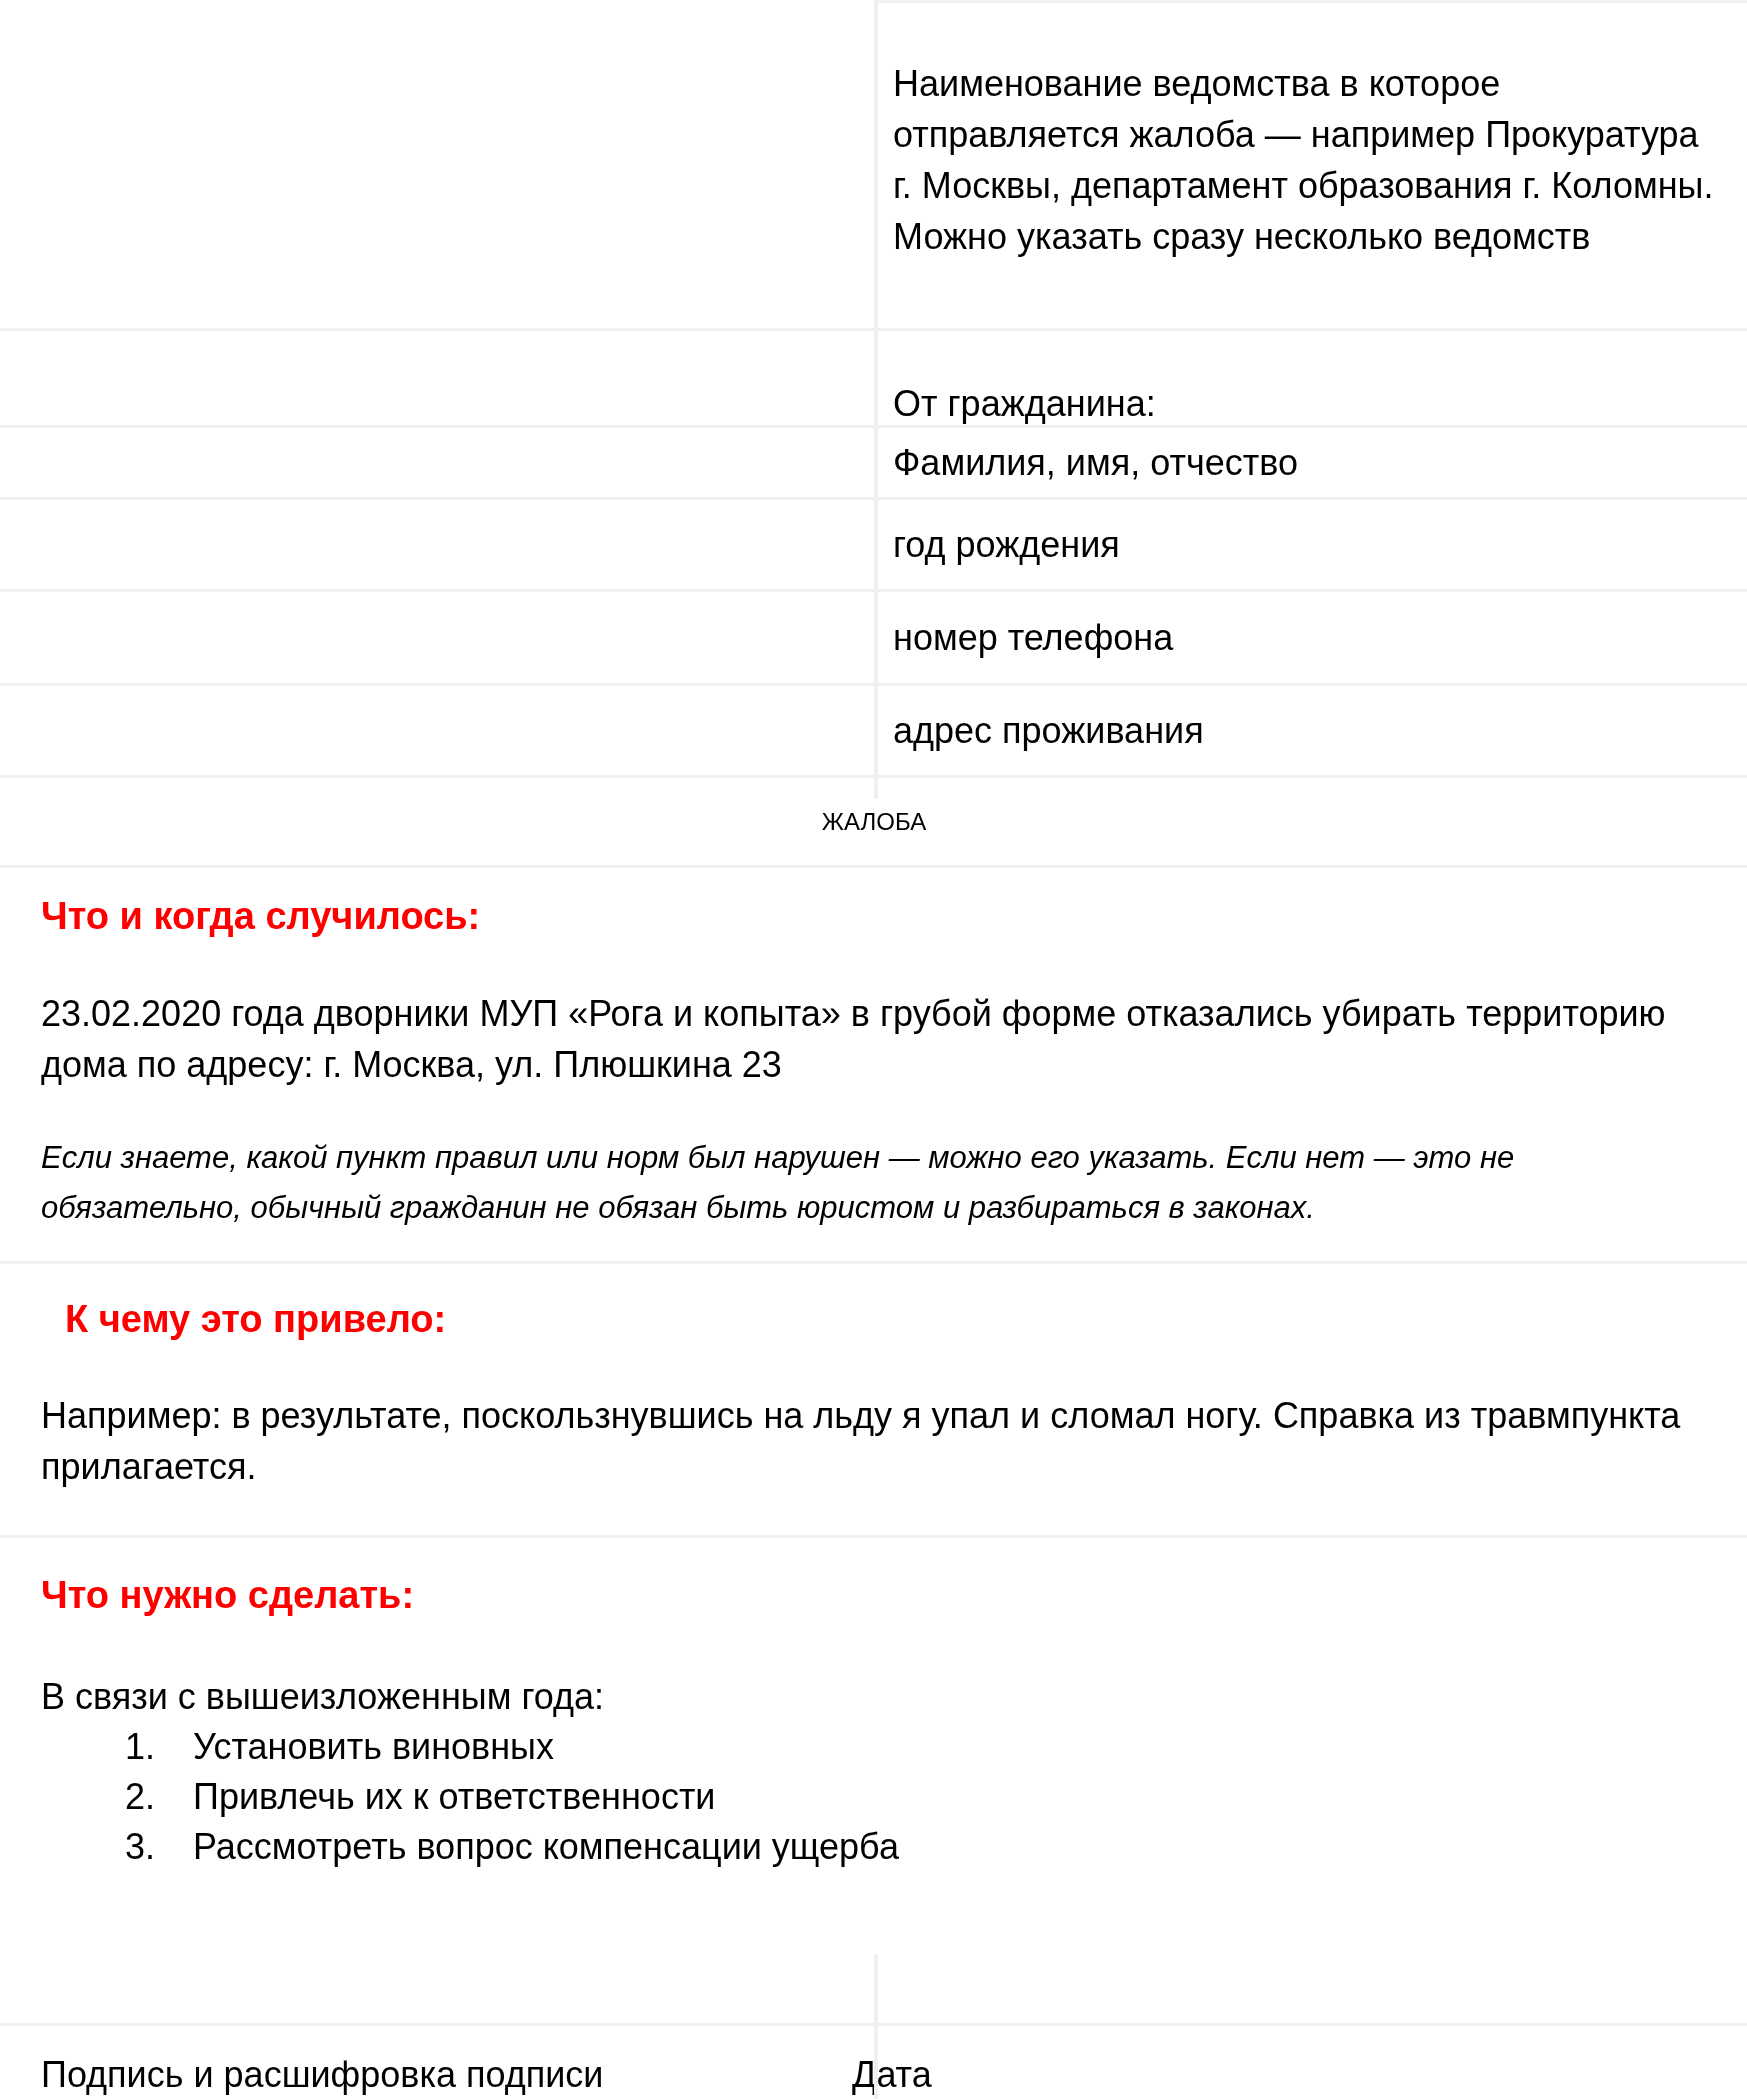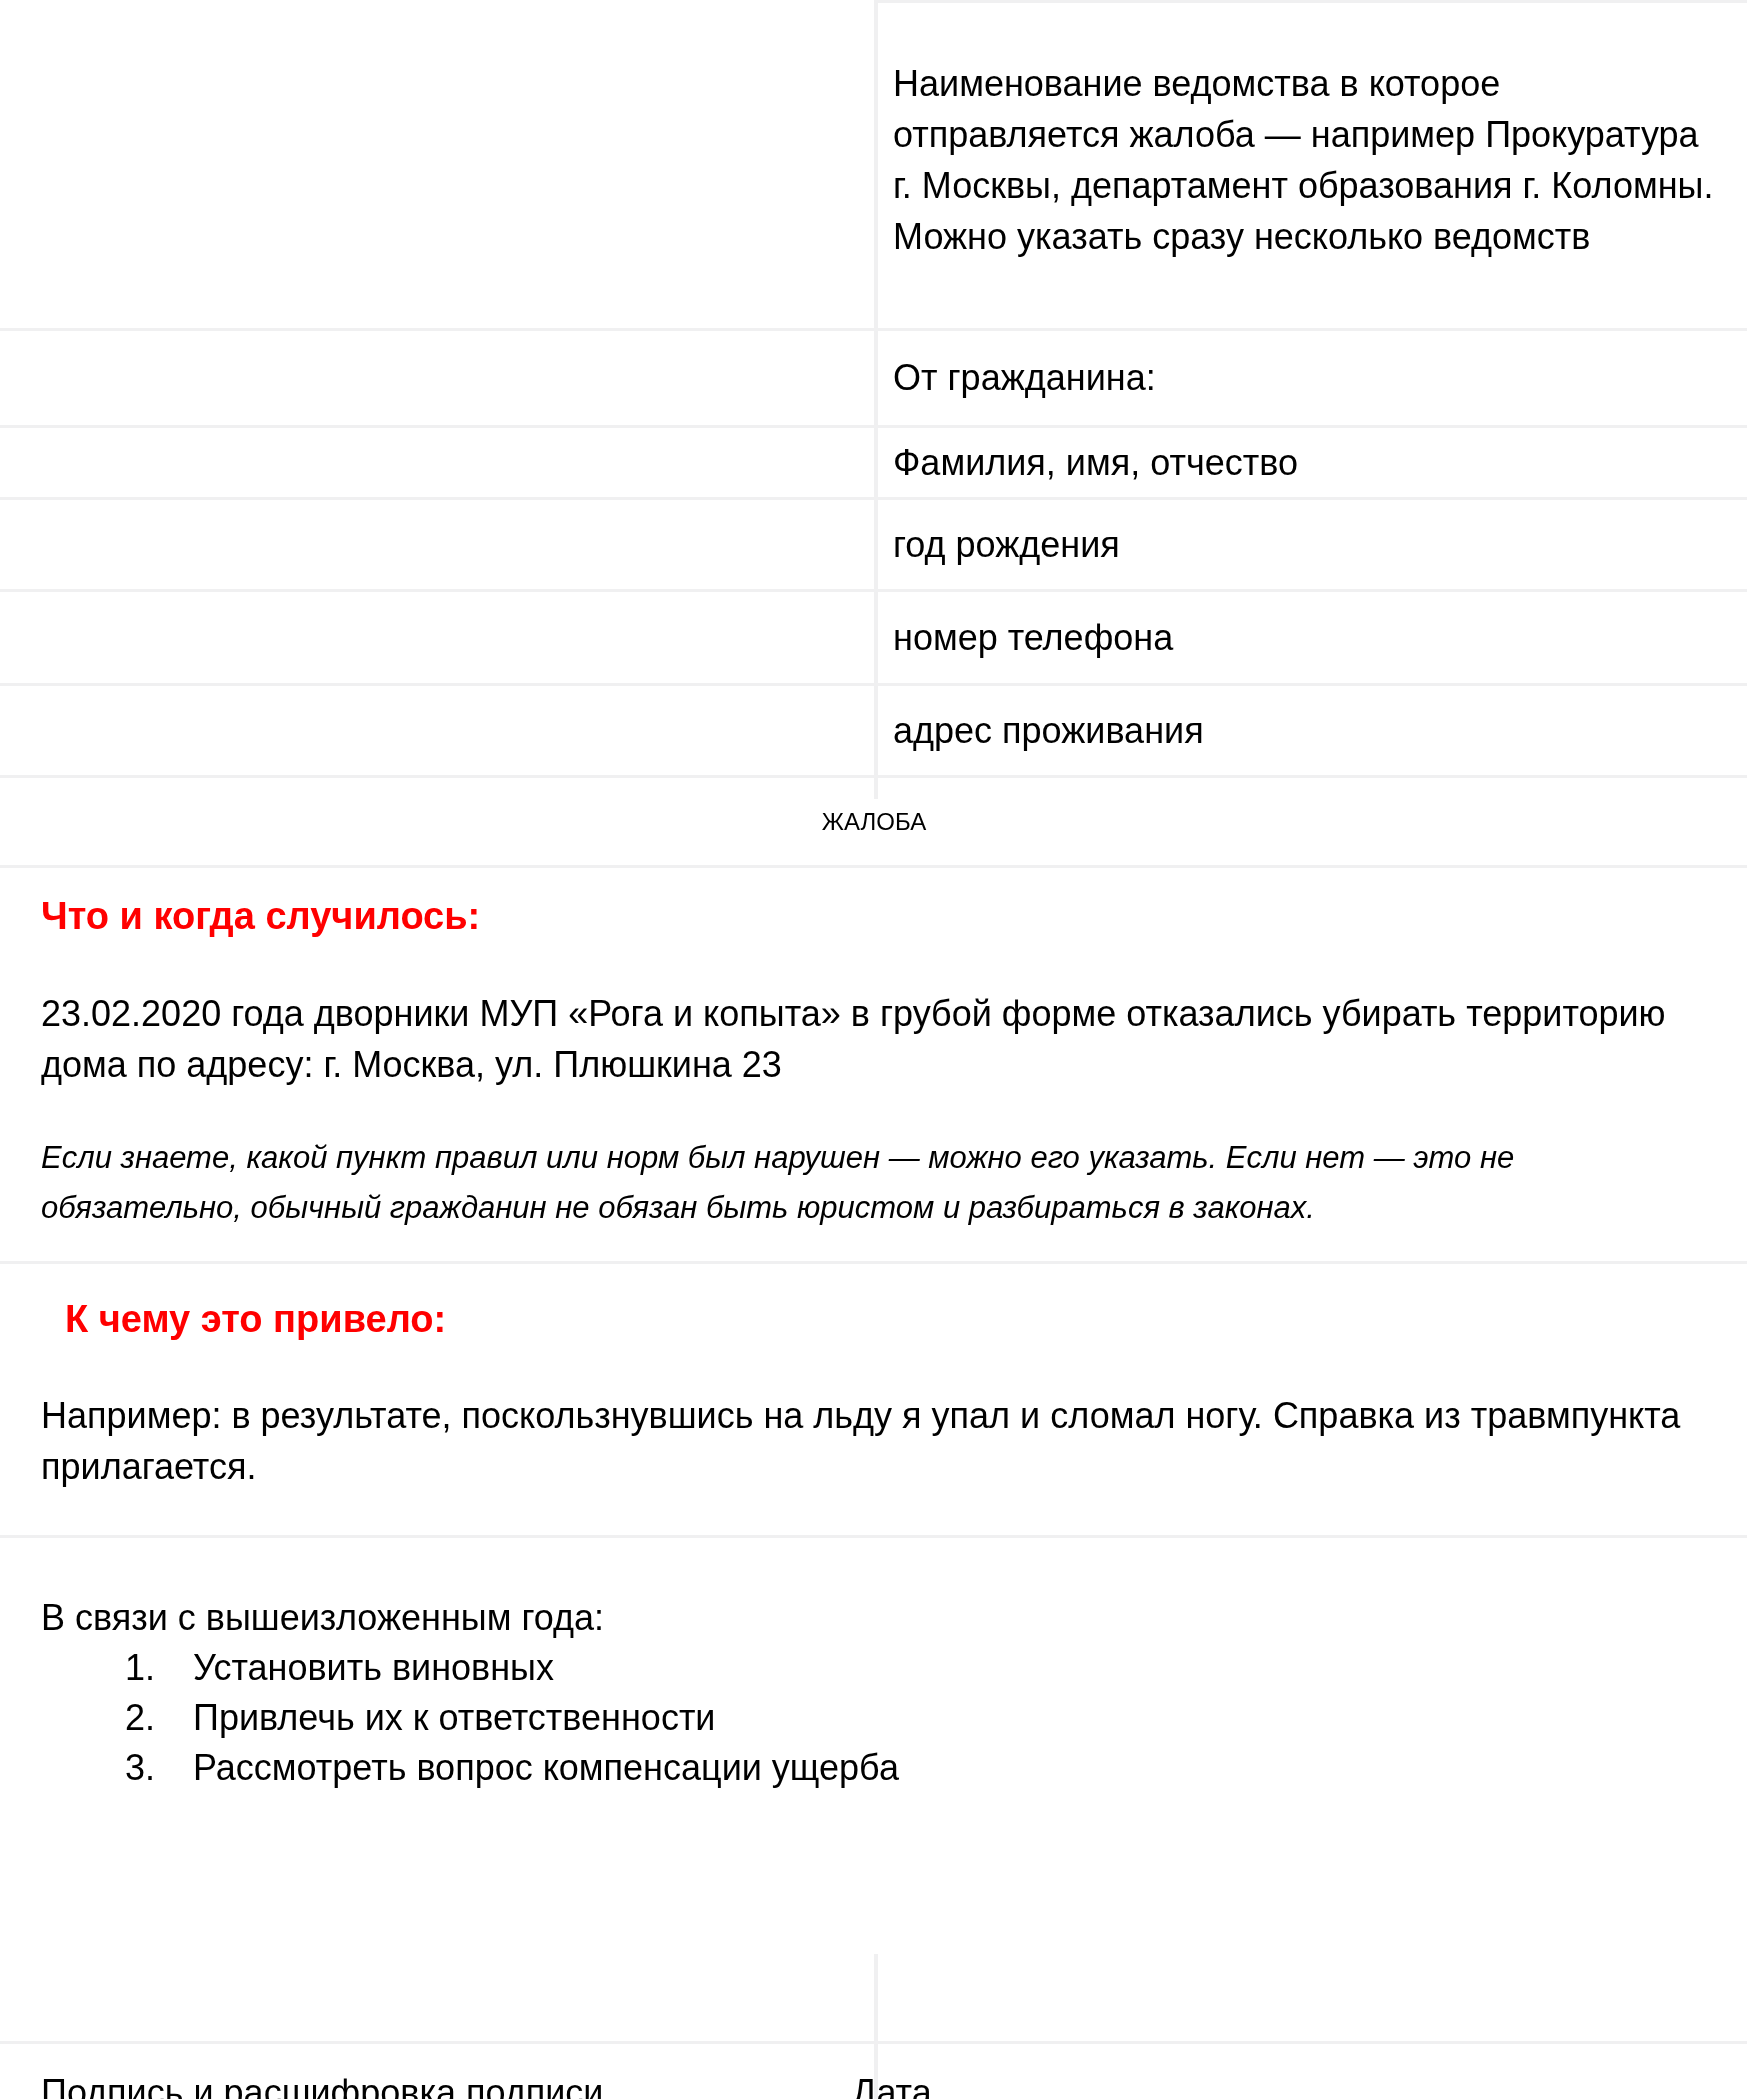--- a/index.html
+++ b/index.html
@@ -23,21 +23,21 @@
     padding-left:893px;
     display:flex; align-items:center;
     font-size:36px;
   }
   .trow-hint {
     height:331px;
     display:block;
     padding-top:58px; padding-right:32px;
     line-height:51px;
   }
-  .trow-r1 { height:97px; }
+  .trow-r1 { height:97px;align-items:flex-end; }
   .trow-r2 { height:72px; }
   .trow-r3 { height:92px; }
   .trow-r4 { height:92px; }
   .trow-r5 { height:94px; }
 
   .title-row {
     box-sizing:border-box;
     height:90px;
     border-bottom:3.6px solid var(--grid, #f0f0f1);
     display:flex; align-items:center; justify-content:center;
@@ -129,20 +129,21 @@
     <p class="body-text">23.02.2020 года дворники МУП «Рога и копыта» в грубой форме отказались убирать территорию дома по адресу: г. Москва, ул. Плюшкина 23</p>
     <p class="note-text">Если знаете, какой пункт правил или норм был нарушен — можно его указать. Если нет — это не обязательно, обычный гражданин не обязан быть юристом и разбираться в законах.</p>
   </div>
 
   <div class="section section-2">
     <p class="red-heading">К чему это привело:</p>
     <p class="body-text">Например: в результате, поскользнувшись на льду я упал и сломал ногу. Справка из травмпункта прилагается.</p>
   </div>
 
   <div class="section section-3">
+    <p class="red-heading">Что нужно сделать:</p>
     <p class="body-text intro-text">В связи с вышеизложенным года:</p>
     <div class="request-list">
       <div class="request-item">
         <span class="num">1.</span>
         <span>Установить виновных</span>
       </div>
       <div class="request-item">
         <span class="num">2.</span>
         <span>Привлечь их к ответственности</span>
       </div>

